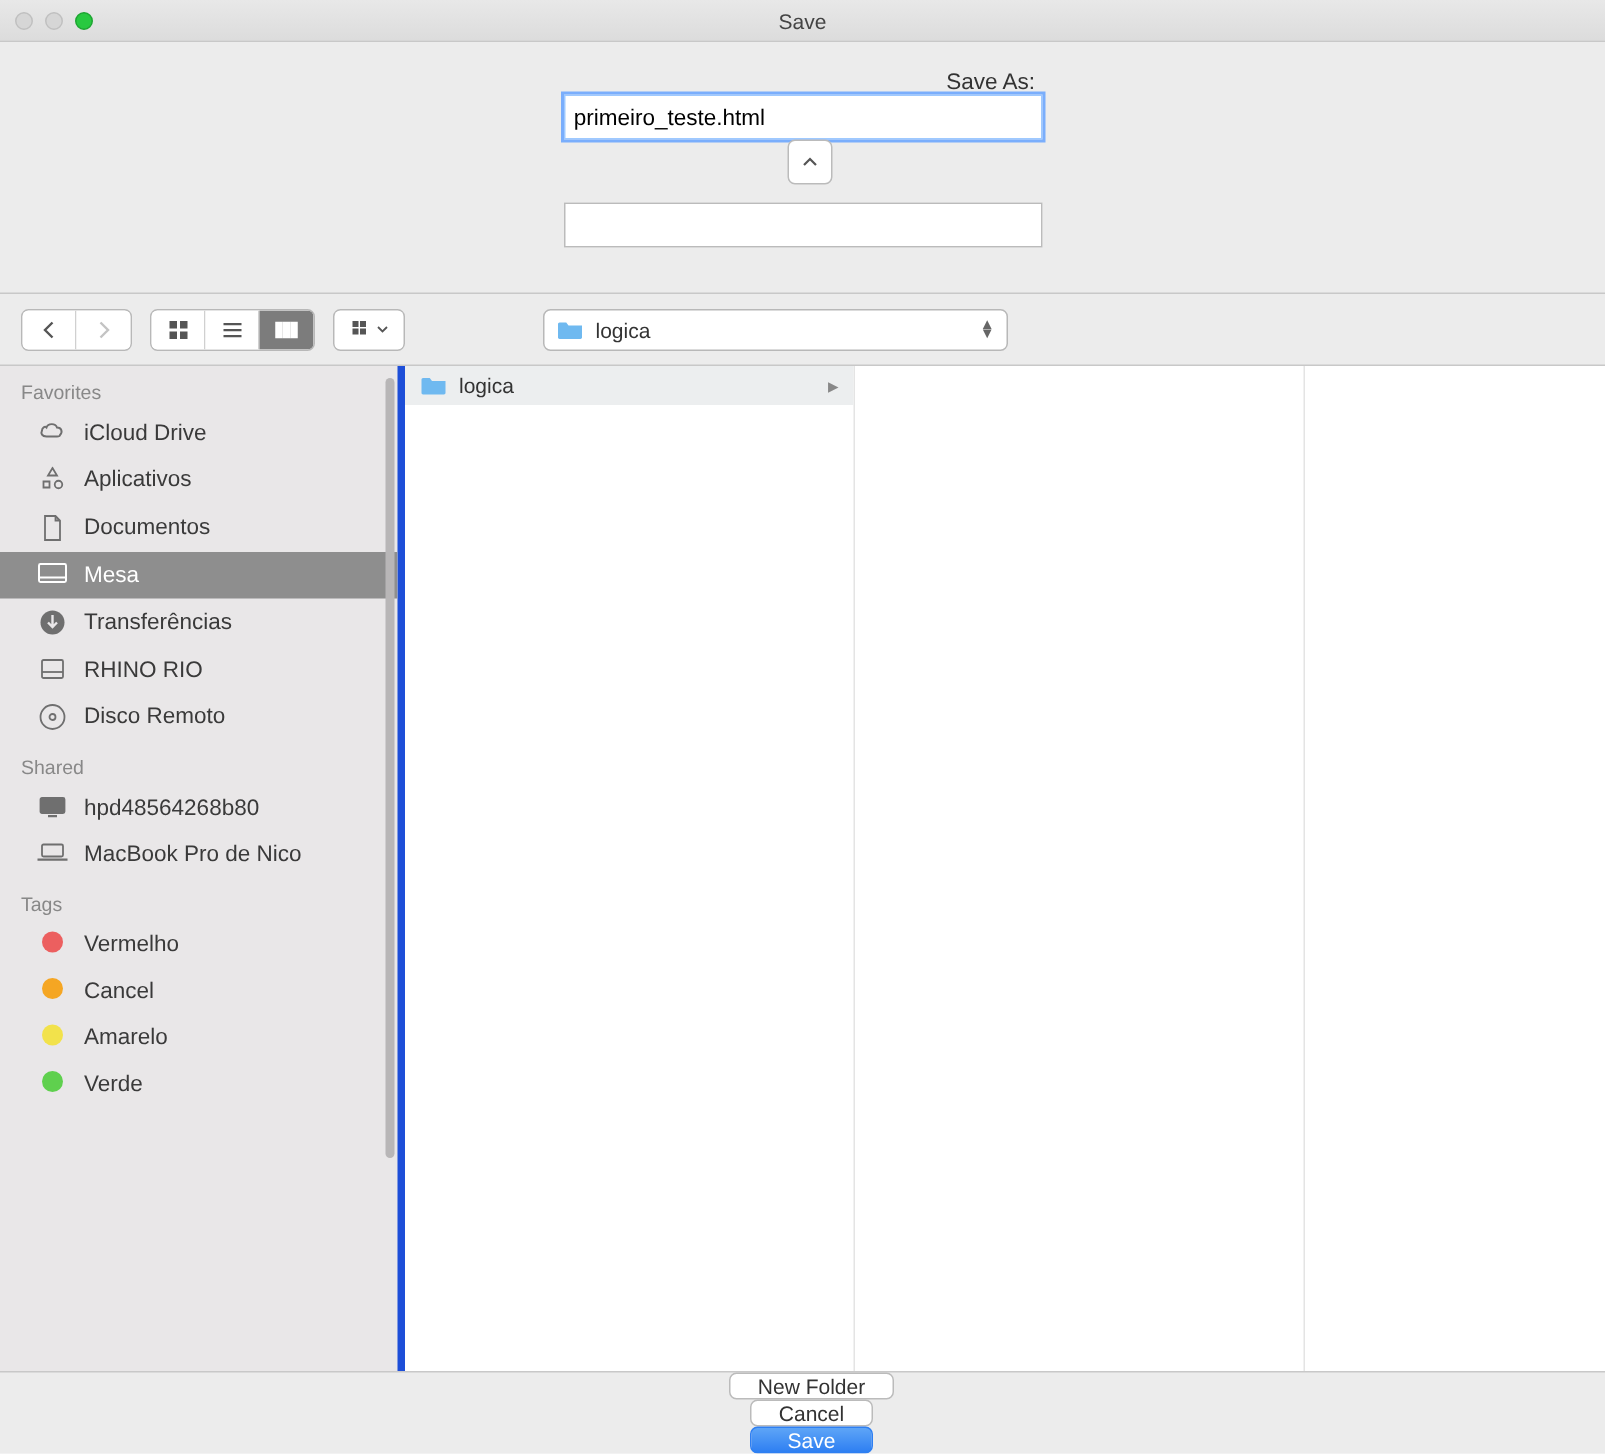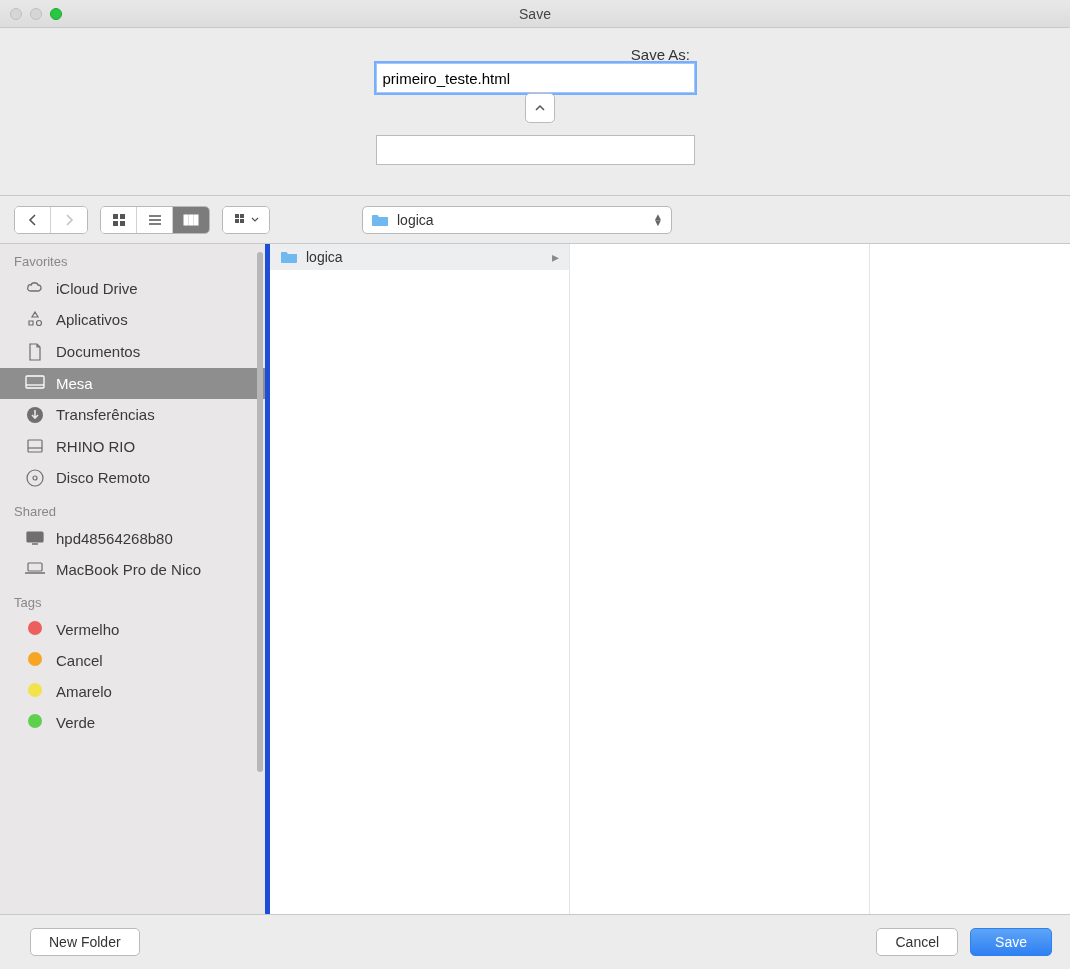--- a/index.html
+++ b/index.html
@@ -106,21 +106,21 @@
 .column {
   width: 300px; border-right: 1px solid #e4e4e4; overflow-y: auto;
 }
 .col-item {
   display: flex; align-items: center; padding: 5px 10px; font-size: 14px;
   background: #eceeef;
 }
 .col-item .arrow { margin-left: auto; color: #888; }
 .footer {
   height: 55px; background: #ececec; border-top: 1px solid #c8c8c8;
-  display: flex; align-items: center; padding: 0 18px;
+  display: flex; align-items: center; padding: 0 18px; flex-direction: column;
 }
 .footer .spacer { flex: 1; }
 .btn {
   height: 28px; padding: 0 18px; border: 1px solid #bbb; border-radius: 5px;
   background: #fff; font-size: 14px; margin-left: 12px;
   display:flex; align-items:center;
 }
 .btn.primary {
   background: linear-gradient(#5ea5f7, #2e7ff2); color: #fff; border-color:#2e7ff2;
   padding: 0 24px;

